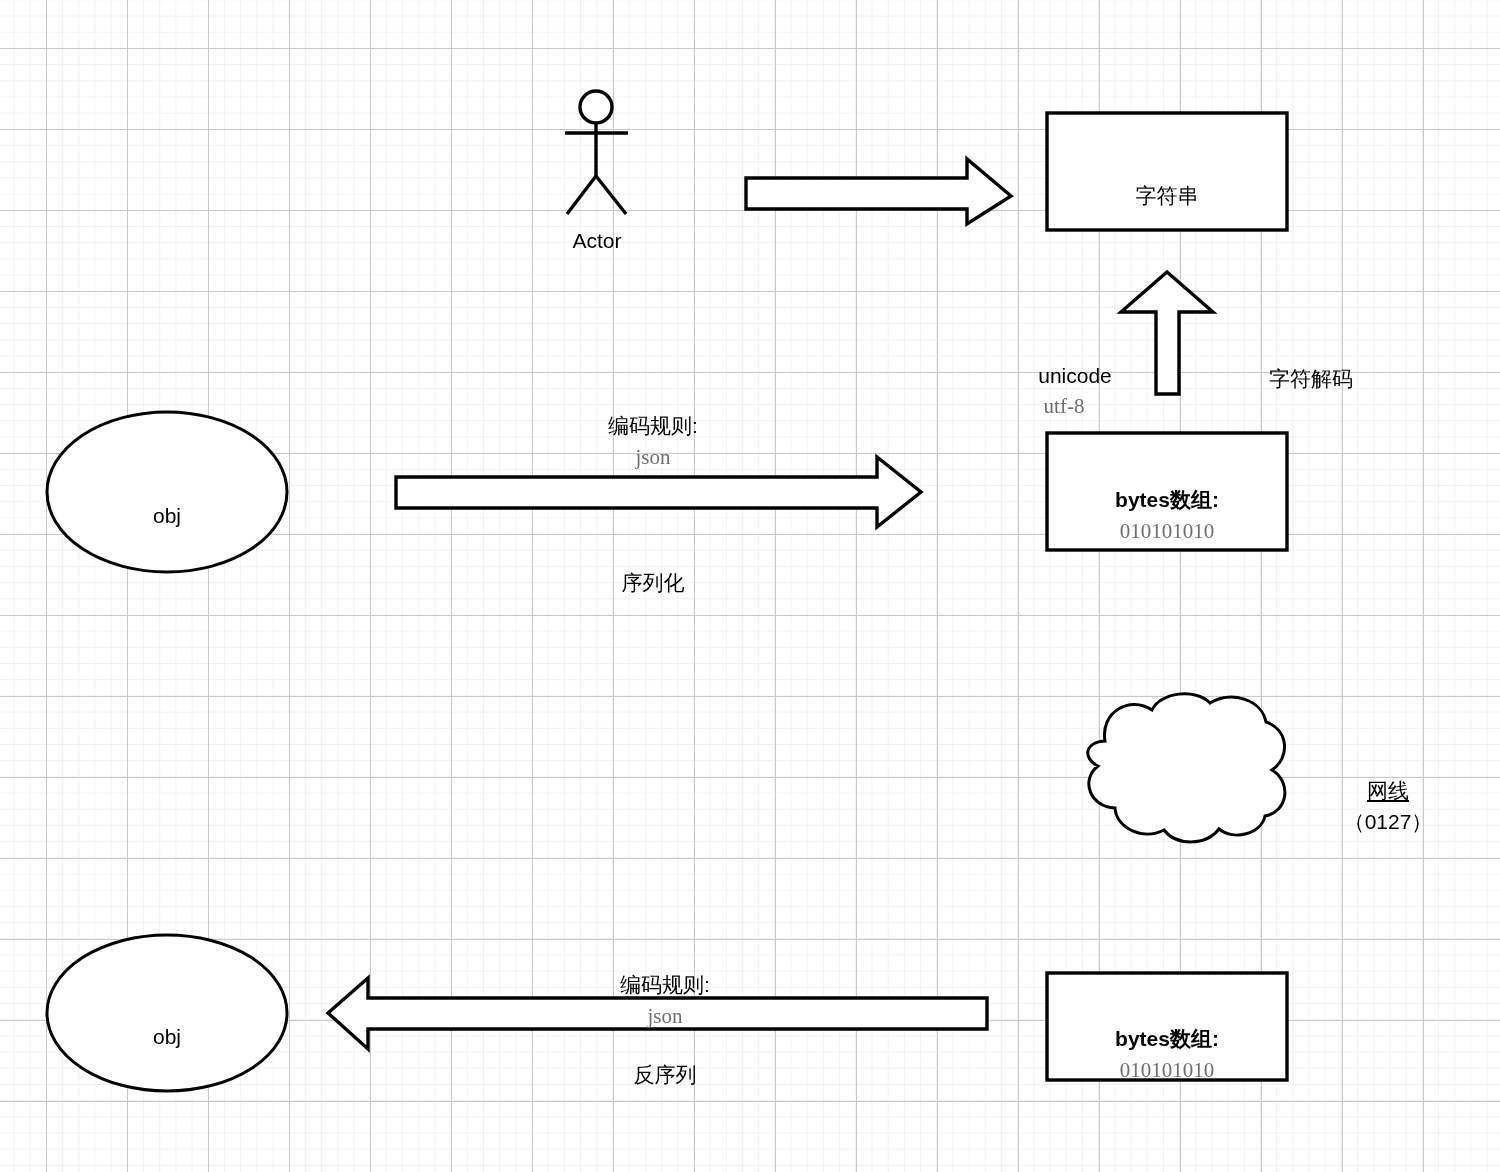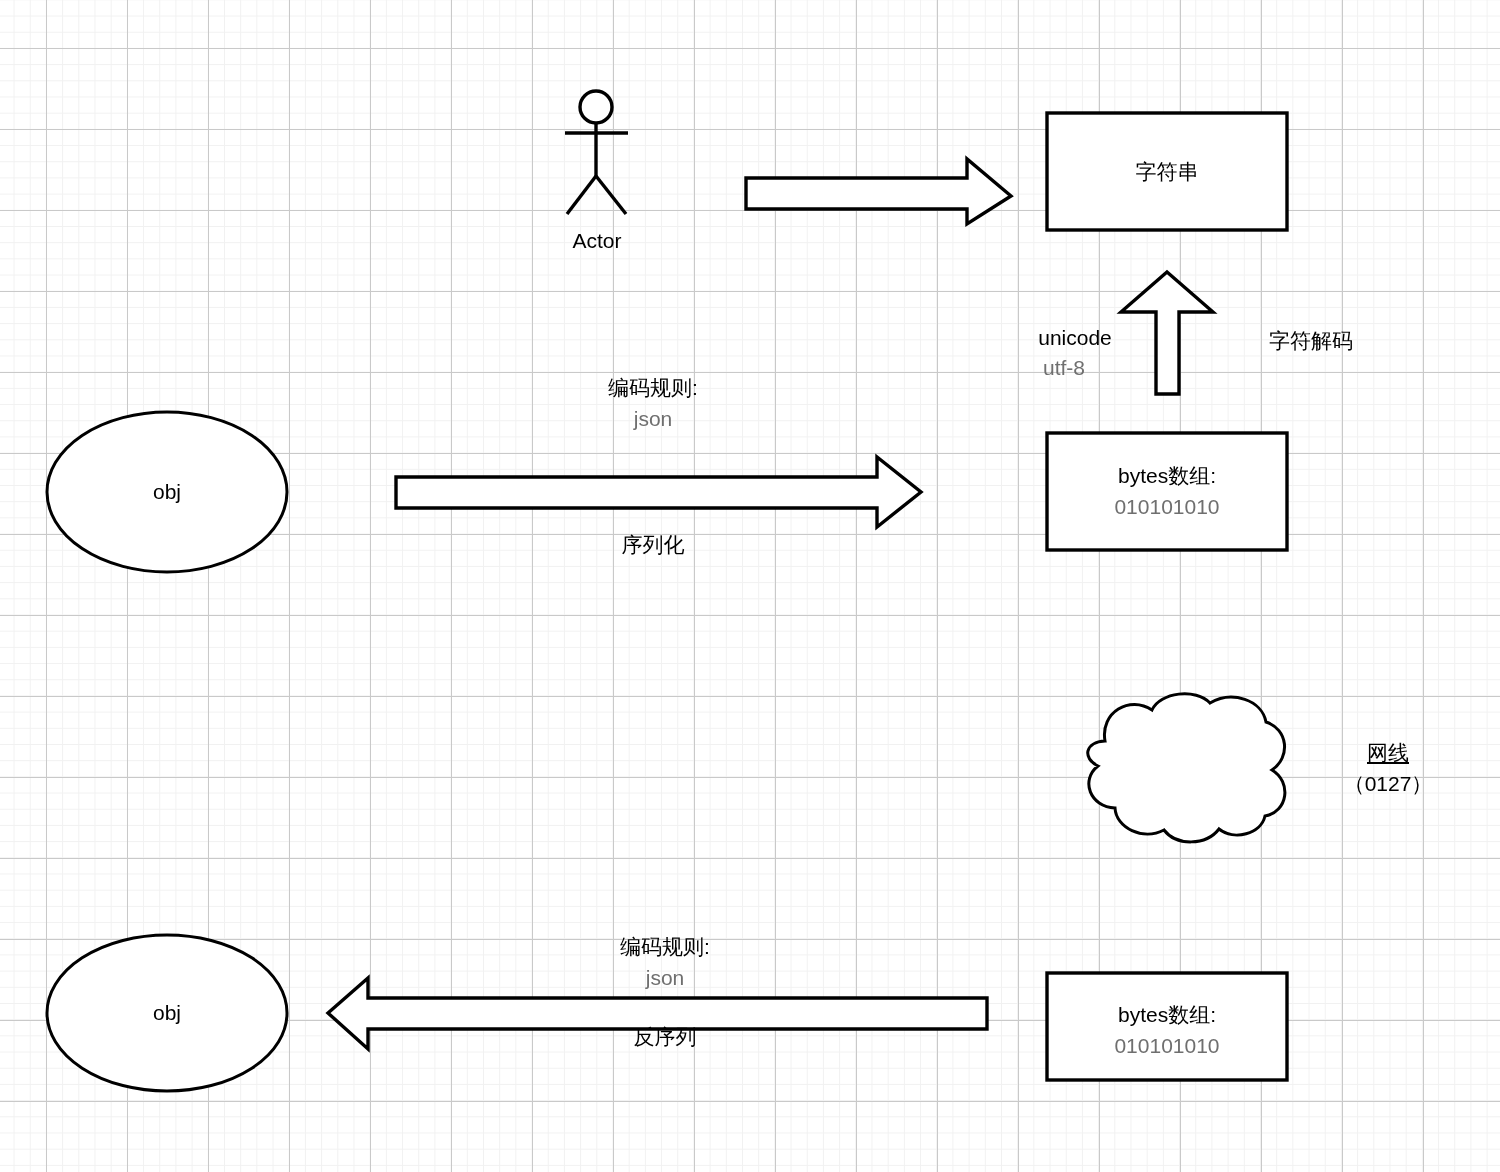--- a/index.html
+++ b/index.html
@@ -39,25 +39,25 @@
     position: absolute;
     white-space: pre;
     color: #000000;
     line-height: 1.28;
   }
   .lbl-center {
     text-align: center;
     transform: translateX(-50%);
   }
   .t-dark { color: #000000; }
-  .t-gray { color: #6f6f6f; }
-  .fs-shape { font-size: 21px; }
-  .fs-note  { font-size: 21px; }
+  .t-gray { color: #6f6f6f; font-family: Liberation Serif, serif; }
+  .fs-shape { font-size: 21px; margin-top: 24px; }
+  .fs-note  { font-size: 21px; margin-top: 38px; }
   .fs-actor { font-size: 21px; }
-  .strong { font-weight: 400; }
+  .strong { font-weight: 700; }
 </style>
 </head>
 <body>
 
 <div id="canvas">
 
   <svg id="vectors" viewBox="0 0 1500 1172">
 
     <g fill="none" stroke="#000000" stroke-width="3.4" stroke-linecap="butt">
       <circle cx="596" cy="107" r="16" fill="#ffffff"></circle>

